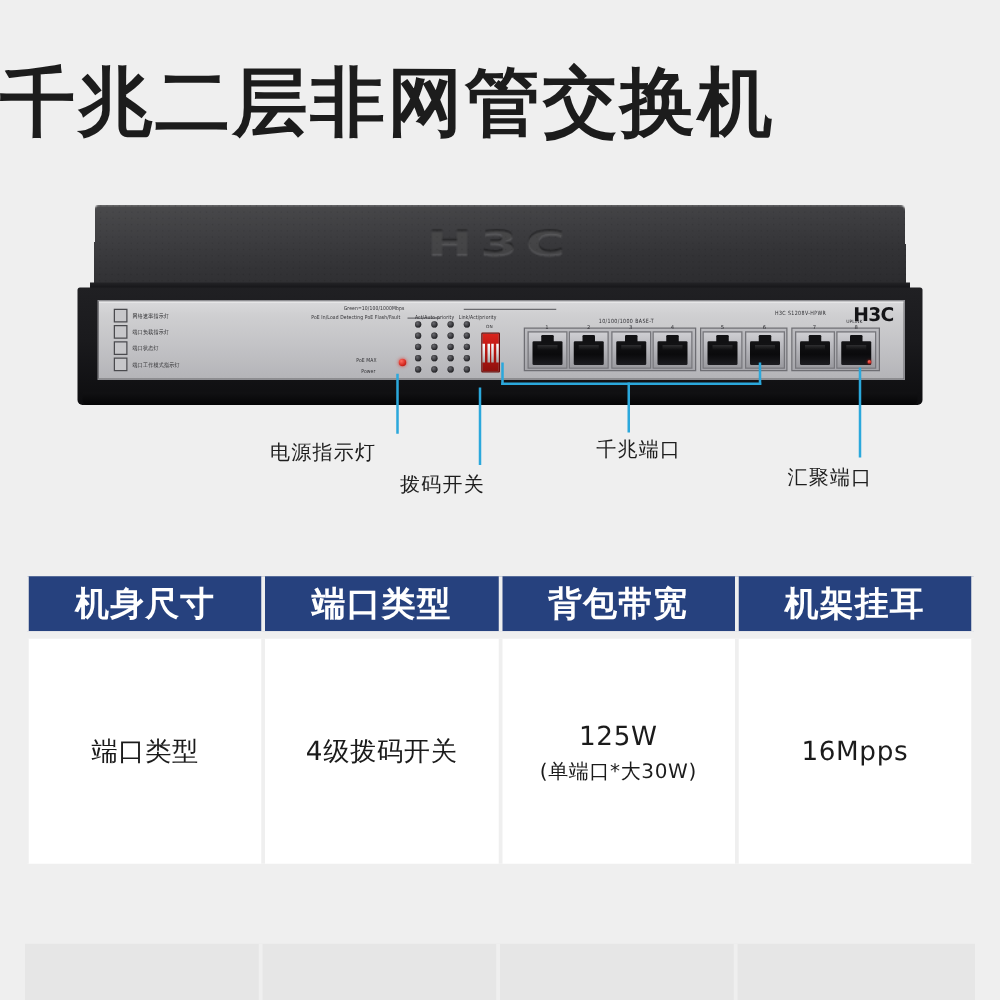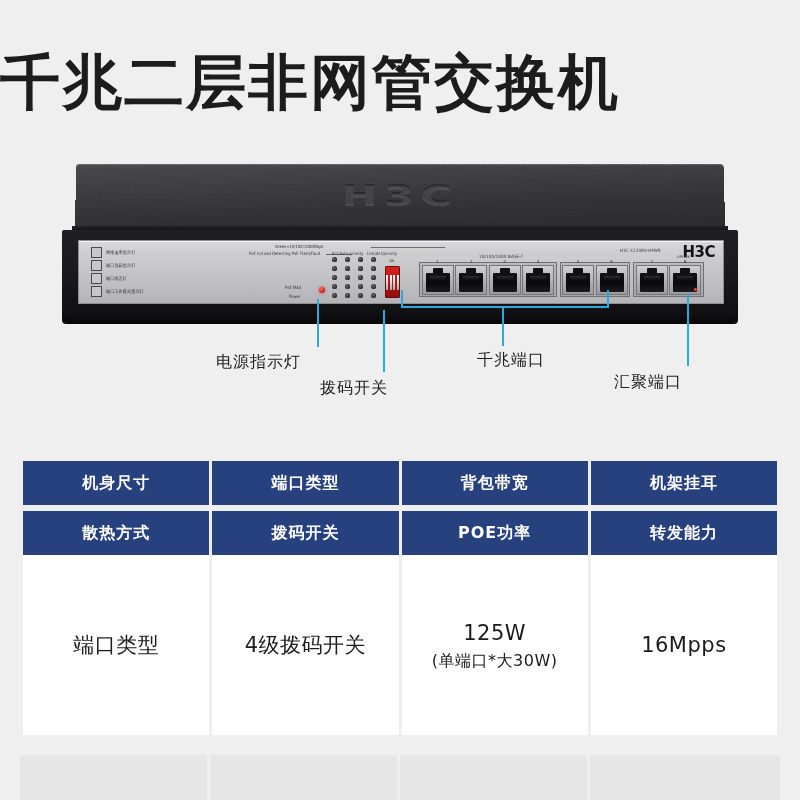--- a/index.html
+++ b/index.html
@@ -393,21 +393,21 @@
   .spec-table td {
     border-left: 3px solid #efefef;
     border-right: 3px solid #efefef;
     padding: 0;
     text-align: center;
     vertical-align: middle;
   }
   .hdr-cell {
     background: #26417e;
     color: #ffffff;
-    font-size: 16px;
+    font-size: 27px;
     font-weight: 700;
     height: 44px;
     letter-spacing: 1px;
     font-family: "DejaVu Sans", "Liberation Sans", sans-serif;
   }
   .val-cell {
     background: #ffffff;
     color: #1b1b1b;
     font-size: 21px;
     height: 56px;
@@ -580,46 +580,40 @@
   <div class="callout-label" style="left:216px; top:192px;">电源指示灯</div>
 
   <div class="lead" style="left:383px; top:150px; height:62px;"></div>
   <div class="callout-label" style="left:320px; top:218px;">拨码开关</div>
 
   <div class="bracket" style="left:401px; top:130px; width:204px; height:16px;"></div>
   <div class="lead" style="left:502px; top:146px; height:40px;"></div>
   <div class="callout-label" style="left:477px; top:190px;">千兆端口</div>
 
   <div class="lead" style="left:687px; top:134px; height:72px;"></div>
-  <div class="callout-label" style="left:614px; top:212px;">汇聚端口</div>
+  <div class="callout-label" style="left:630px; top:212px;">汇聚端口</div>
 </div>
 
 <table class="spec-table">
   <tbody>
 
     <tr>
       <td class="hdr-cell">机身尺寸</td>
       <td class="hdr-cell">端口类型</td>
       <td class="hdr-cell">背包带宽</td>
       <td class="hdr-cell">机架挂耳</td>
     </tr>
 
     <tr class="spacer-row">
       <td></td>
       <td></td>
       <td></td>
       <td></td>
     </tr>
 
-    <tr>
-      <td class="hdr-cell">散热方式</td>
-      <td class="hdr-cell">拨码开关</td>
-      <td class="hdr-cell">POE功率</td>
-      <td class="hdr-cell">转发能力</td>
-    </tr>
 
     <tr>
       <td class="val-cell tall">端口类型</td>
       <td class="val-cell tall">4级拨码开关</td>
       <td class="val-cell tall val-two-line">
         <span>125W</span>
         <span class="val-sub">(单端口*大30W)</span>
       </td>
       <td class="val-cell tall">16Mpps</td>
     </tr>

